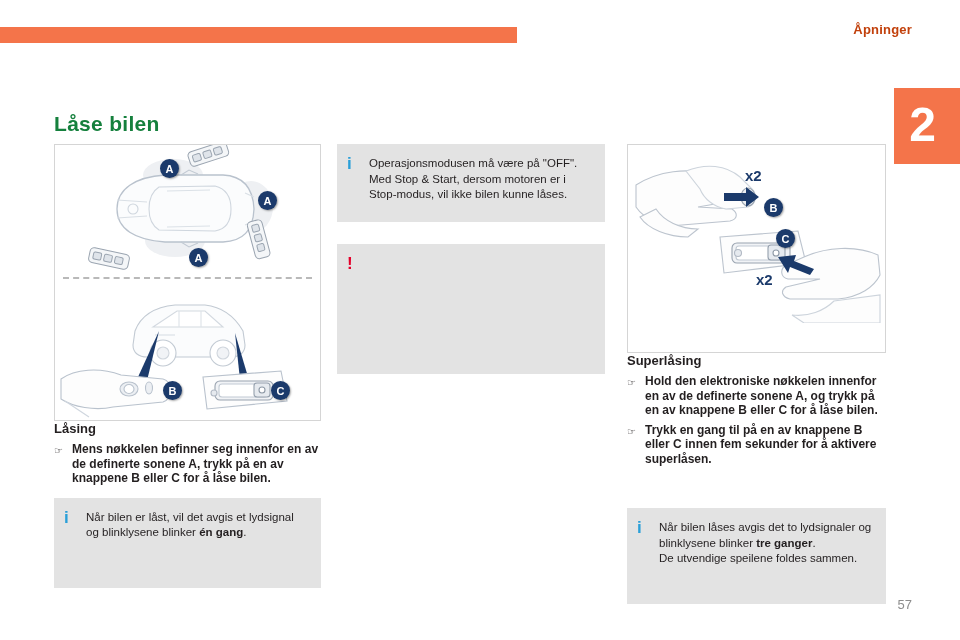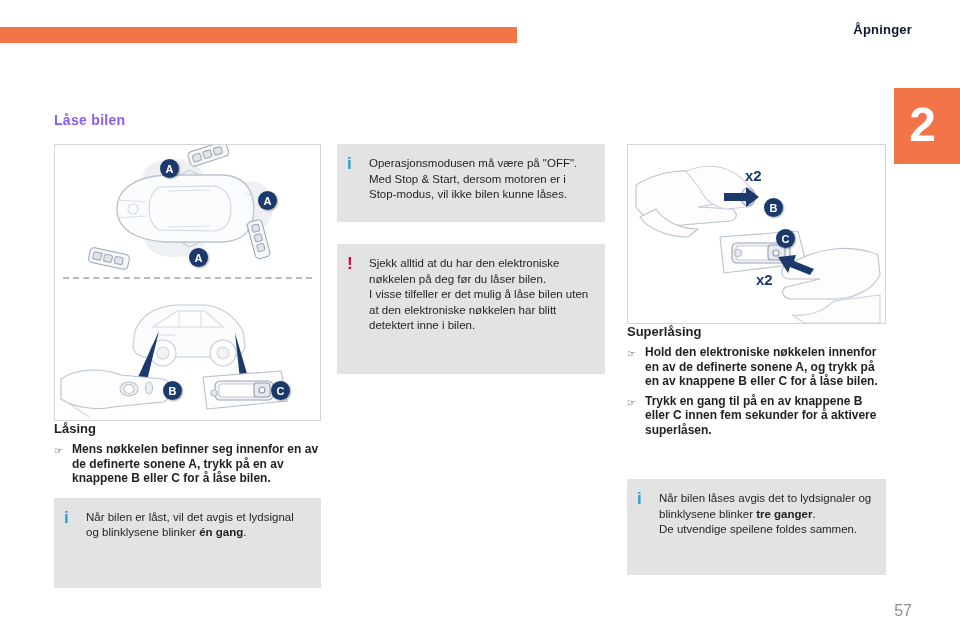--- a/index.html
+++ b/index.html
@@ -12,56 +12,56 @@
   .page { position: relative; width: 960px; height: 640px; background:#fff; }
 
   
   .top-bar {
     position: absolute; left: 0; top: 27px;
     width: 517px; height: 16px;
     background: #F4744A;
   }
   .chapter-name {
     position: absolute; right: 48px; top: 22px;
-    font-size: 13px; font-weight: bold; color: #0f172a;
+    font-size: 13px; font-weight: bold; color: #c2410c;
     letter-spacing: .2px;
   }
   .chapter-tab {
     position: absolute; right: 0; top: 88px;
     width: 66px; height: 76px;
     background: #F4744A;
   }
   .chapter-num {
     position: absolute; right: 24px; top: 94px;
     font-size: 48px; font-weight: bold; color: #ffffff;
     line-height: 62px;
   }
 
   
   .page-title {
     position: absolute; left: 54px; top: 112px;
-    font-size: 14px; font-weight: bold; color: #8b5cf6;
+    font-size: 21px; font-weight: bold; color: #15803d;
     letter-spacing: .3px;
   }
 
   
   .col { position: absolute; top: 144px; }
   .col-left   { left: 54px;  width: 267px; }
   .col-mid    { left: 337px; width: 268px; }
   .col-right  { left: 627px; width: 259px; }
 
   
   .figure {
     border: 1px solid #d5d5d5;
     background: #ffffff;
     position: relative;
     overflow: hidden;
   }
   .fig-left  { width: 267px; height: 277px; }
-  .fig-right { width: 259px; height: 180px; }
+  .fig-right { width: 259px; height: 209px; }
 
   .fig-divider {
     position: absolute; left: 8px; right: 8px; top: 132px;
     border-top: 2px dashed #b9b9b9;
   }
 
   
   .badge {
     position: absolute;
     width: 19px; height: 19px; border-radius: 50%;
@@ -112,22 +112,22 @@
   }
   .callout .body b { font-weight: bold; }
 
   .box-info-mid  { margin-bottom: 0; height: 78px; }
   .box-warn-mid  { margin-top: 22px; height: 130px; }
   .box-info-left { margin-top: 12px; height: 90px; }
   .box-info-right{ margin-top: 42px; height: 96px; }
 
   
   .footer-num {
-    position: absolute; right: 48px; bottom: 20px;
-    font-size: 16px; color: #8d8d8d;
+    position: absolute; right: 48px; bottom: 28px;
+    font-size: 13px; color: #8d8d8d;
   }
   .watermark {
     position: absolute; right: 8px; bottom: 0px;
     font-size: 23px; color: #9d9d9d; opacity: .85;
     letter-spacing: -.4px;
   }
 
   
   svg { display:block; }
 </style>
@@ -252,21 +252,20 @@
   </div>
 
   <div class="col col-mid">
     <div class="callout box-info-mid">
       <span class="mark info">i</span>
       <span class="body">Operasjonsmodusen må være på "OFF". Med Stop &amp; Start, dersom motoren er i Stop-modus, vil ikke bilen kunne låses.</span>
     </div>
 
     <div class="callout box-warn-mid">
       <span class="mark warn">!</span>
-      <span class="body"><span>Sjekk alltid at du har den elektroniske nøkkelen på deg før du låser bilen.</span><br><span>I visse tilfeller er det mulig å låse bilen uten at den elektroniske nøkkelen har blitt detektert inne i bilen.</span></span>
     </div>
   </div>
 
   <div class="col col-right">
 
     <div class="figure fig-right">
       <svg width="257" height="178" viewBox="0 0 257 178">
         <g fill="#fdfdfd" stroke="#bcc4ce" stroke-width="1.1">
 
           <path d="M8 40 C30 26 60 22 84 30 L104 40 C110 44 110 52 104 56

